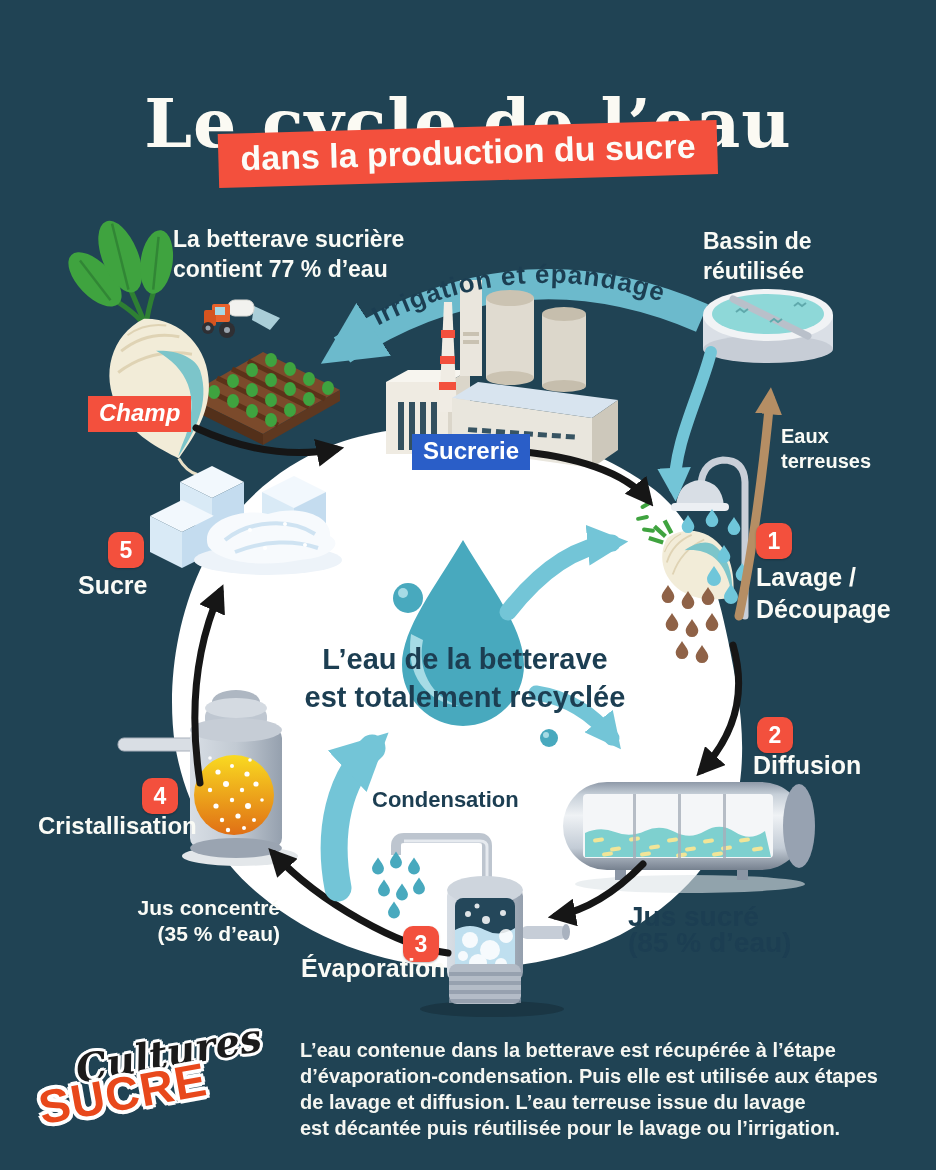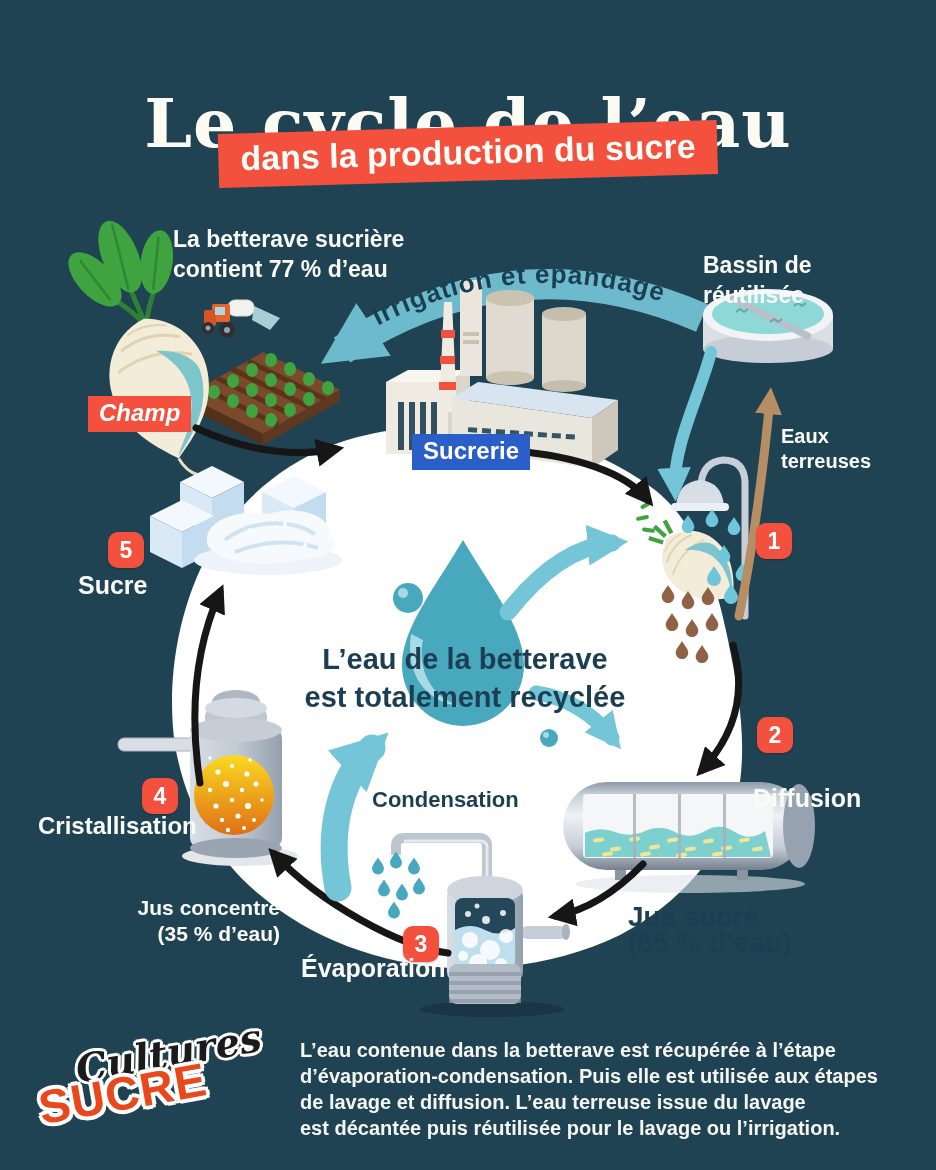--- a/index.html
+++ b/index.html
@@ -21,32 +21,32 @@
   }
   .subtitle-box{
     top:127px;left:50%;transform:translateX(-50%) rotate(-1.6deg);
     background:var(--red);padding:6px 22px 9px;
     font-size:34px;color:#FCFCF8;white-space:nowrap;
   }
   .fact{top:224px;left:173px;font-size:23px;font-weight:600;line-height:30px;}
   .tag{padding:3px 11px 5px;font-size:24px;color:#fff;white-space:nowrap;}
   .tag-champ{top:396px;left:88px;background:var(--red);font-style:italic;}
   .tag-sucrerie{top:434px;left:412px;background:var(--blue);}
-  .basin-lbl{top:226px;left:703px;font-size:23px;font-weight:600;line-height:30px;margin-top:24px;}
+  .basin-lbl{top:226px;left:703px;font-size:23px;font-weight:600;line-height:30px;}
   .eaux-lbl{top:424px;left:781px;font-size:20px;font-weight:600;line-height:25px;}
   .badge{
     width:36px;height:36px;background:var(--red);border-radius:10px;color:#fff;
     display:flex;align-items:center;justify-content:center;font-size:23px;
     box-shadow:0 1px 2px rgba(0,0,0,.25);
   }
   .b1{top:523px;left:756px;} .b2{top:717px;left:757px;} .b3{top:926px;left:403px;}
   .b4{top:778px;left:142px;} .b5{top:532px;left:108px;}
   .step-lbl{font-size:25px;line-height:32px;white-space:nowrap;}
   .lavage-lbl{top:561px;left:756px;}
-  .diffusion-lbl{top:749px;left:753px;margin-top:33px;}
+  .diffusion-lbl{top:749px;left:753px;}
   .evaporation-lbl{top:952px;left:301px;}
   .cristallisation-lbl{top:810px;left:38px;font-size:24px;}
   .sucre-lbl{top:569px;left:78px;}
   .center-msg{
     top:620px;left:233px;width:464px;text-align:center;
     color:var(--ink);font-size:29px;line-height:38px;margin-top:20px;
   }
   .condensation-lbl{top:787px;left:372px;color:var(--ink);font-size:22px;}
   .jus-concentre{top:895px;left:110px;width:170px;text-align:right;font-size:21px;line-height:26px;}
   .jus-sucre{top:904px;left:628px;color:var(--ink);font-size:28px;line-height:26px;}
@@ -469,20 +469,24 @@
     <span>Eaux</span><br>
     <span>terreuses</span>
   </div>
 
   <div class="txt badge b1">1</div>
   <div class="txt badge b2">2</div>
   <div class="txt badge b3">3</div>
   <div class="txt badge b4">4</div>
   <div class="txt badge b5">5</div>
 
+  <div class="txt step-lbl lavage-lbl">
+    <span>Lavage /</span><br>
+    <span>Découpage</span>
+  </div>
   <div class="txt step-lbl diffusion-lbl">Diffusion</div>
   <div class="txt step-lbl evaporation-lbl">Évaporation</div>
   <div class="txt step-lbl cristallisation-lbl">Cristallisation</div>
   <div class="txt step-lbl sucre-lbl">Sucre</div>
 
   <div class="txt center-msg">
     <span>L’eau de la betterave</span><br>
     <span>est totalement recyclée</span>
   </div>
 

